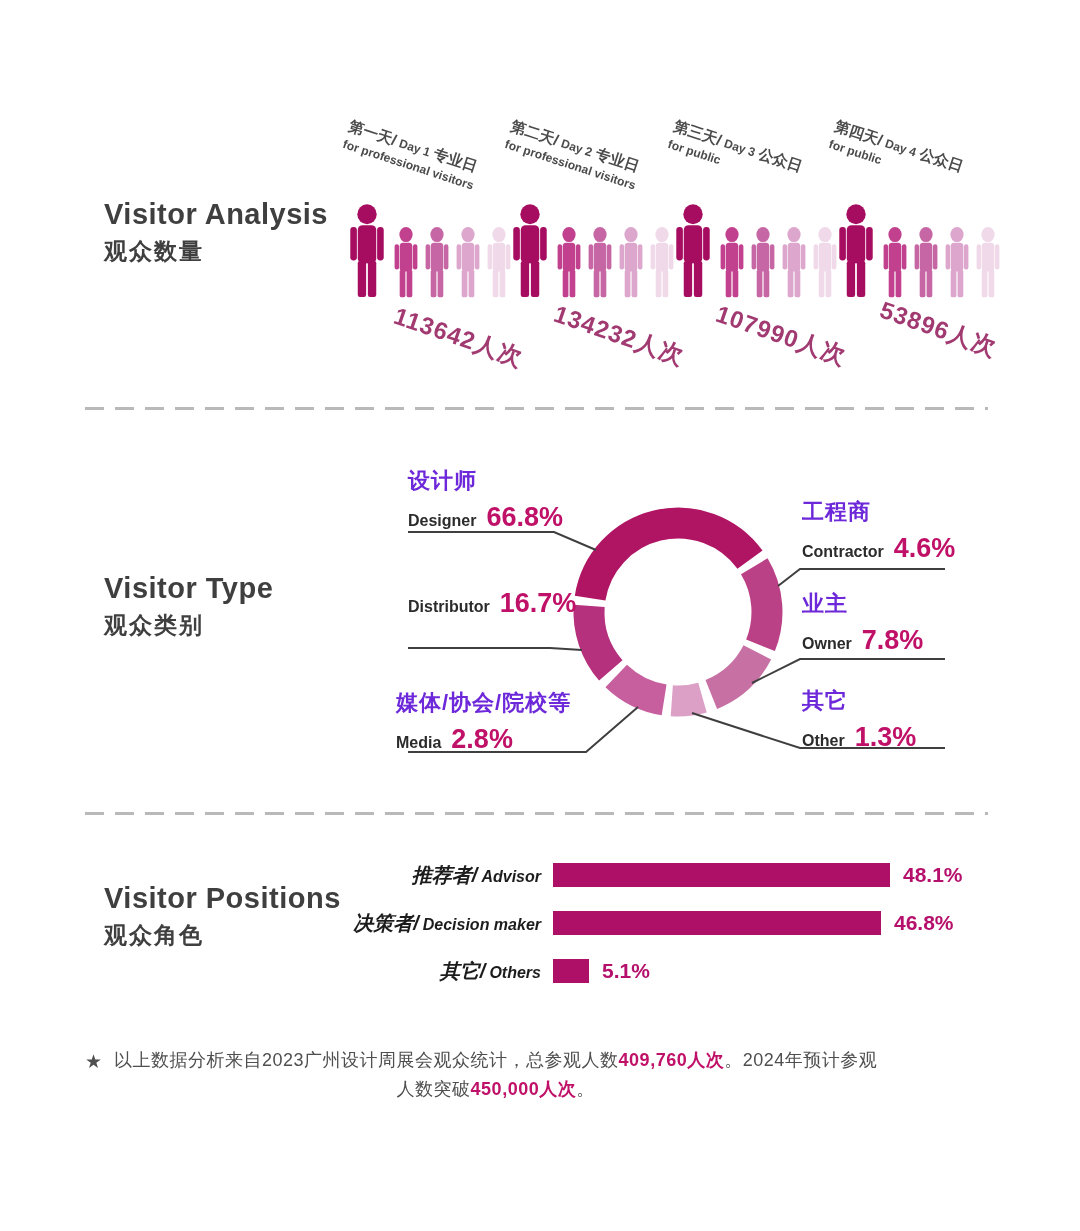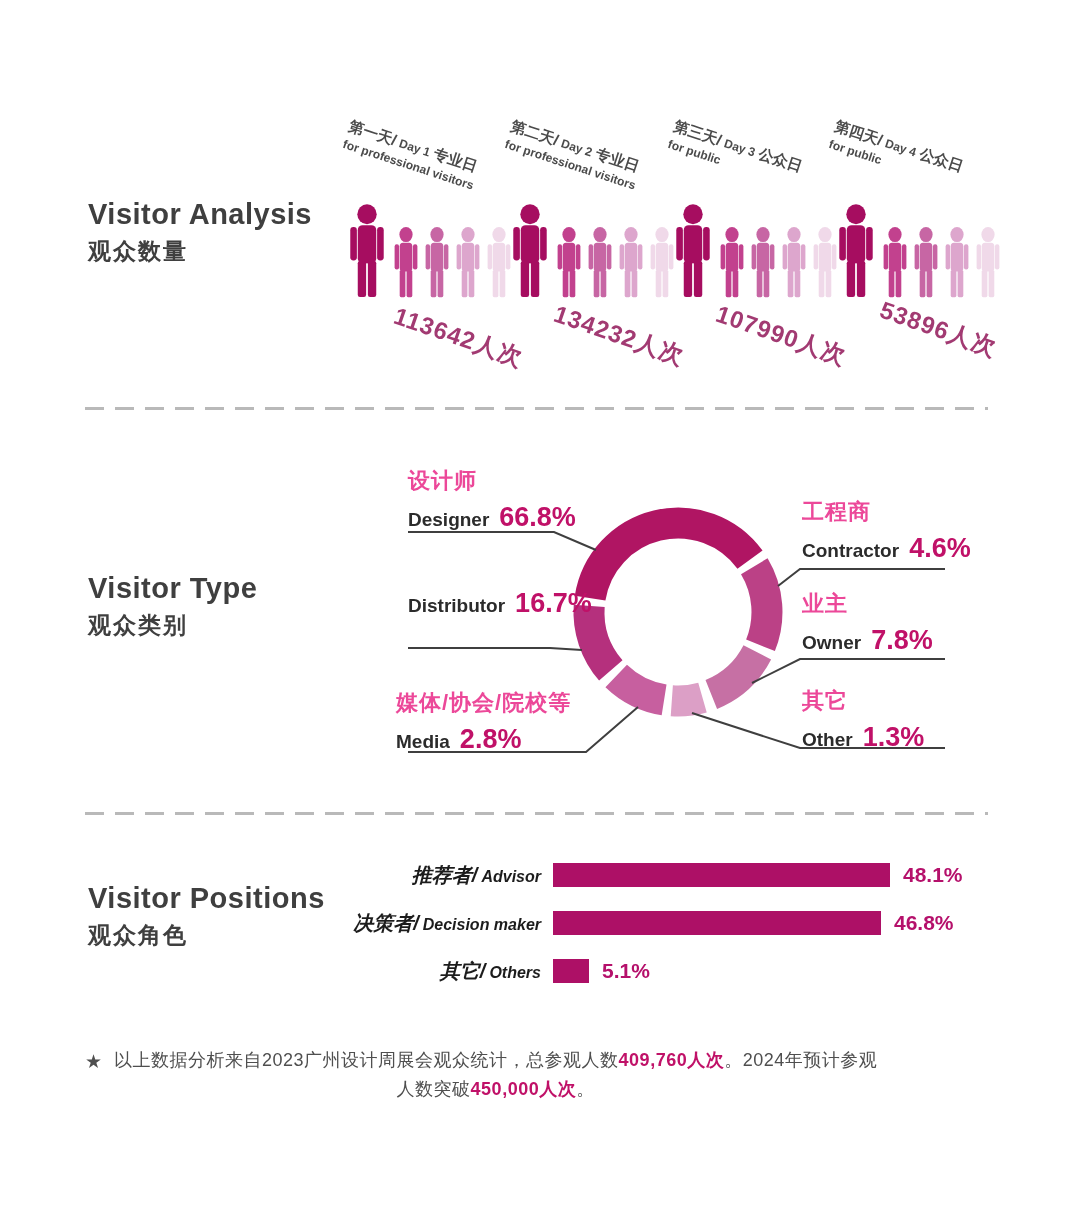--- a/index.html
+++ b/index.html
@@ -1,21 +1,21 @@
 <!DOCTYPE html>
 <html><head>
 <meta charset="utf-8">
 <style>
   html,body{margin:0;padding:0;background:#ffffff;}
   .page{
     position:relative;width:1080px;height:1231px;margin:0 auto;background:#ffffff;
     overflow:hidden;font-family:"Liberation Sans","DejaVu Sans",sans-serif;
   }
   
-  .sec-title{position:absolute;color:#3f3f3f;}
+  .sec-title{position:absolute;color:#3f3f3f;margin-left:16px;}
   .sec-title .t-en{font-size:29px;font-weight:700;letter-spacing:.5px;}
   .sec-title .t-cn{font-size:23px;font-weight:600;margin-top:5px;letter-spacing:2px;}
 
   
   .divider{
     position:absolute;left:85px;width:903px;height:3px;
     background:repeating-linear-gradient(90deg,#b9b9b9 0 19px,transparent 19px 30px);
   }
 
   
@@ -31,23 +31,23 @@
   .person.big{left:0;width:44px;height:95px;}
   .person.small{width:30px;height:72px;}
   .person.s1{left:46px;} .person.s2{left:77px;} .person.s3{left:108px;} .person.s4{left:139px;}
   .count{
     position:absolute;transform:rotate(19deg);transform-origin:0 0;
     font-size:24px;font-weight:700;color:#a23a72;white-space:nowrap;letter-spacing:1px;
   }
 
   
   .vt-label{position:absolute;white-space:nowrap;}
-  .vt-cn{font-size:22px;font-weight:700;color:#ec4899;letter-spacing:1px;}
+  .vt-cn{font-size:22px;font-weight:700;color:#6d28d9;letter-spacing:1px;}
   .vt-row{margin-top:6px;}
-  .vt-en{font-size:19px;font-weight:700;color:#2b2b2b;}
+  .vt-en{font-size:16px;font-weight:700;color:#2b2b2b;}
   .vt-pct{font-size:27px;font-weight:700;color:#c01168;margin-left:10px;}
 
   .overlay-svg{position:absolute;left:0;top:0;pointer-events:none;}
 
   
   .bar-row{position:absolute;left:85px;width:950px;height:34px;display:flex;align-items:center;}
   .bar-label{width:456px;text-align:right;white-space:nowrap;color:#1c1c1c;font-style:italic;}
   .bar-label .bl-cn{font-size:20px;font-weight:600;}
   .bar-label .bl-en{font-size:16px;font-weight:700;margin-left:4px;}
   .bar-fill{height:24px;background:#ad1066;margin-left:12px;}

